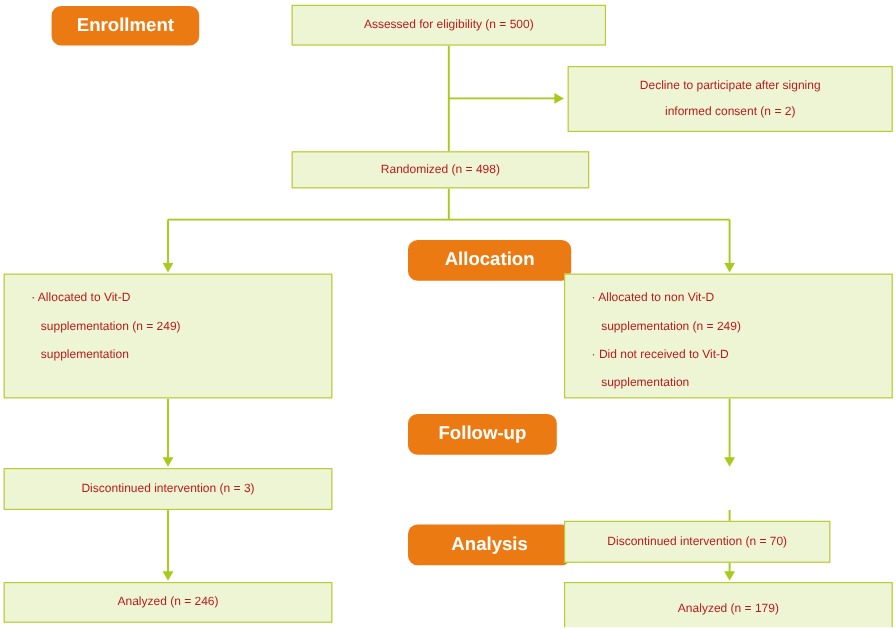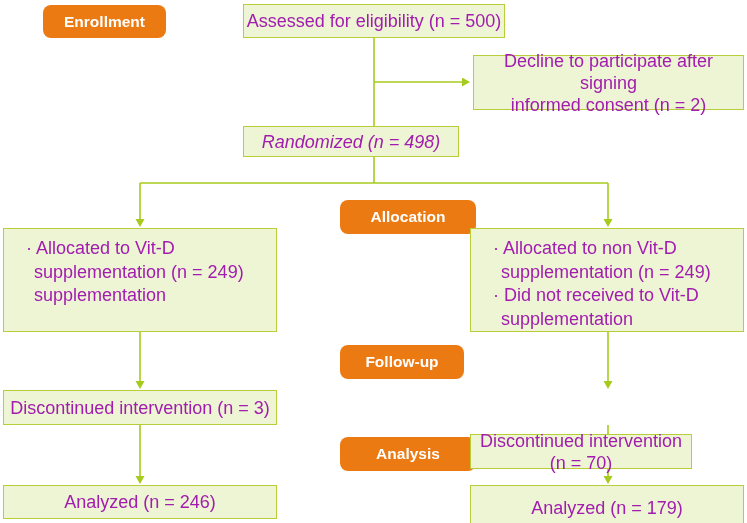--- a/index.html
+++ b/index.html
@@ -19,22 +19,22 @@
     position: absolute;
     left: 0; top: 0;
     width: 747px; height: 523px;
     pointer-events: none;
   }
   .box {
     position: absolute;
     box-sizing: border-box;
     background: #eef5d4;
     border: 1px solid #b9cc3a;
-    color: #a21caf;
-    font-size: 18px;
+    color: #b91c1c;
+    font-size: 10px;
     line-height: 22px;
   }
   .box.center {
     display: flex;
     flex-direction: column;
     align-items: center;
     justify-content: center;
     text-align: center;
   }
   .box.bullets {
@@ -85,21 +85,21 @@
   <div class="badge" style="left:305px; top:345px; width:124px; height:34px;">Follow-up</div>
   <div class="badge" style="left:305px; top:437px; width:136px; height:34px;">Analysis</div>
 
   <div class="box center" style="left:243px; top:4px; width:262px; height:34px;">Assessed for eligibility (n = 500)</div>
 
   <div class="box center" style="left:473px; top:55px; width:271px; height:55px;">
     <div>Decline to participate after signing</div>
     <div>informed consent (n = 2)</div>
   </div>
 
-  <div class="box center" style="left:243px; top:126px; width:216px; height:31px;font-style:italic;">Randomized (n = 498)</div>
+  <div class="box center" style="left:243px; top:126px; width:248px; height:31px;">Randomized (n = 498)</div>
 
   <div class="box bullets" style="left:3px; top:228px; width:274px; height:104px;">
     <div>· Allocated to Vit-D</div>
     <div class="cont">supplementation (n = 249)</div>
     <div class="cont">supplementation</div>
   </div>
 
   <div class="box bullets" style="left:470px; top:228px; width:274px; height:104px;">
     <div>· Allocated to non Vit-D</div>
     <div class="cont">supplementation (n = 249)</div>

